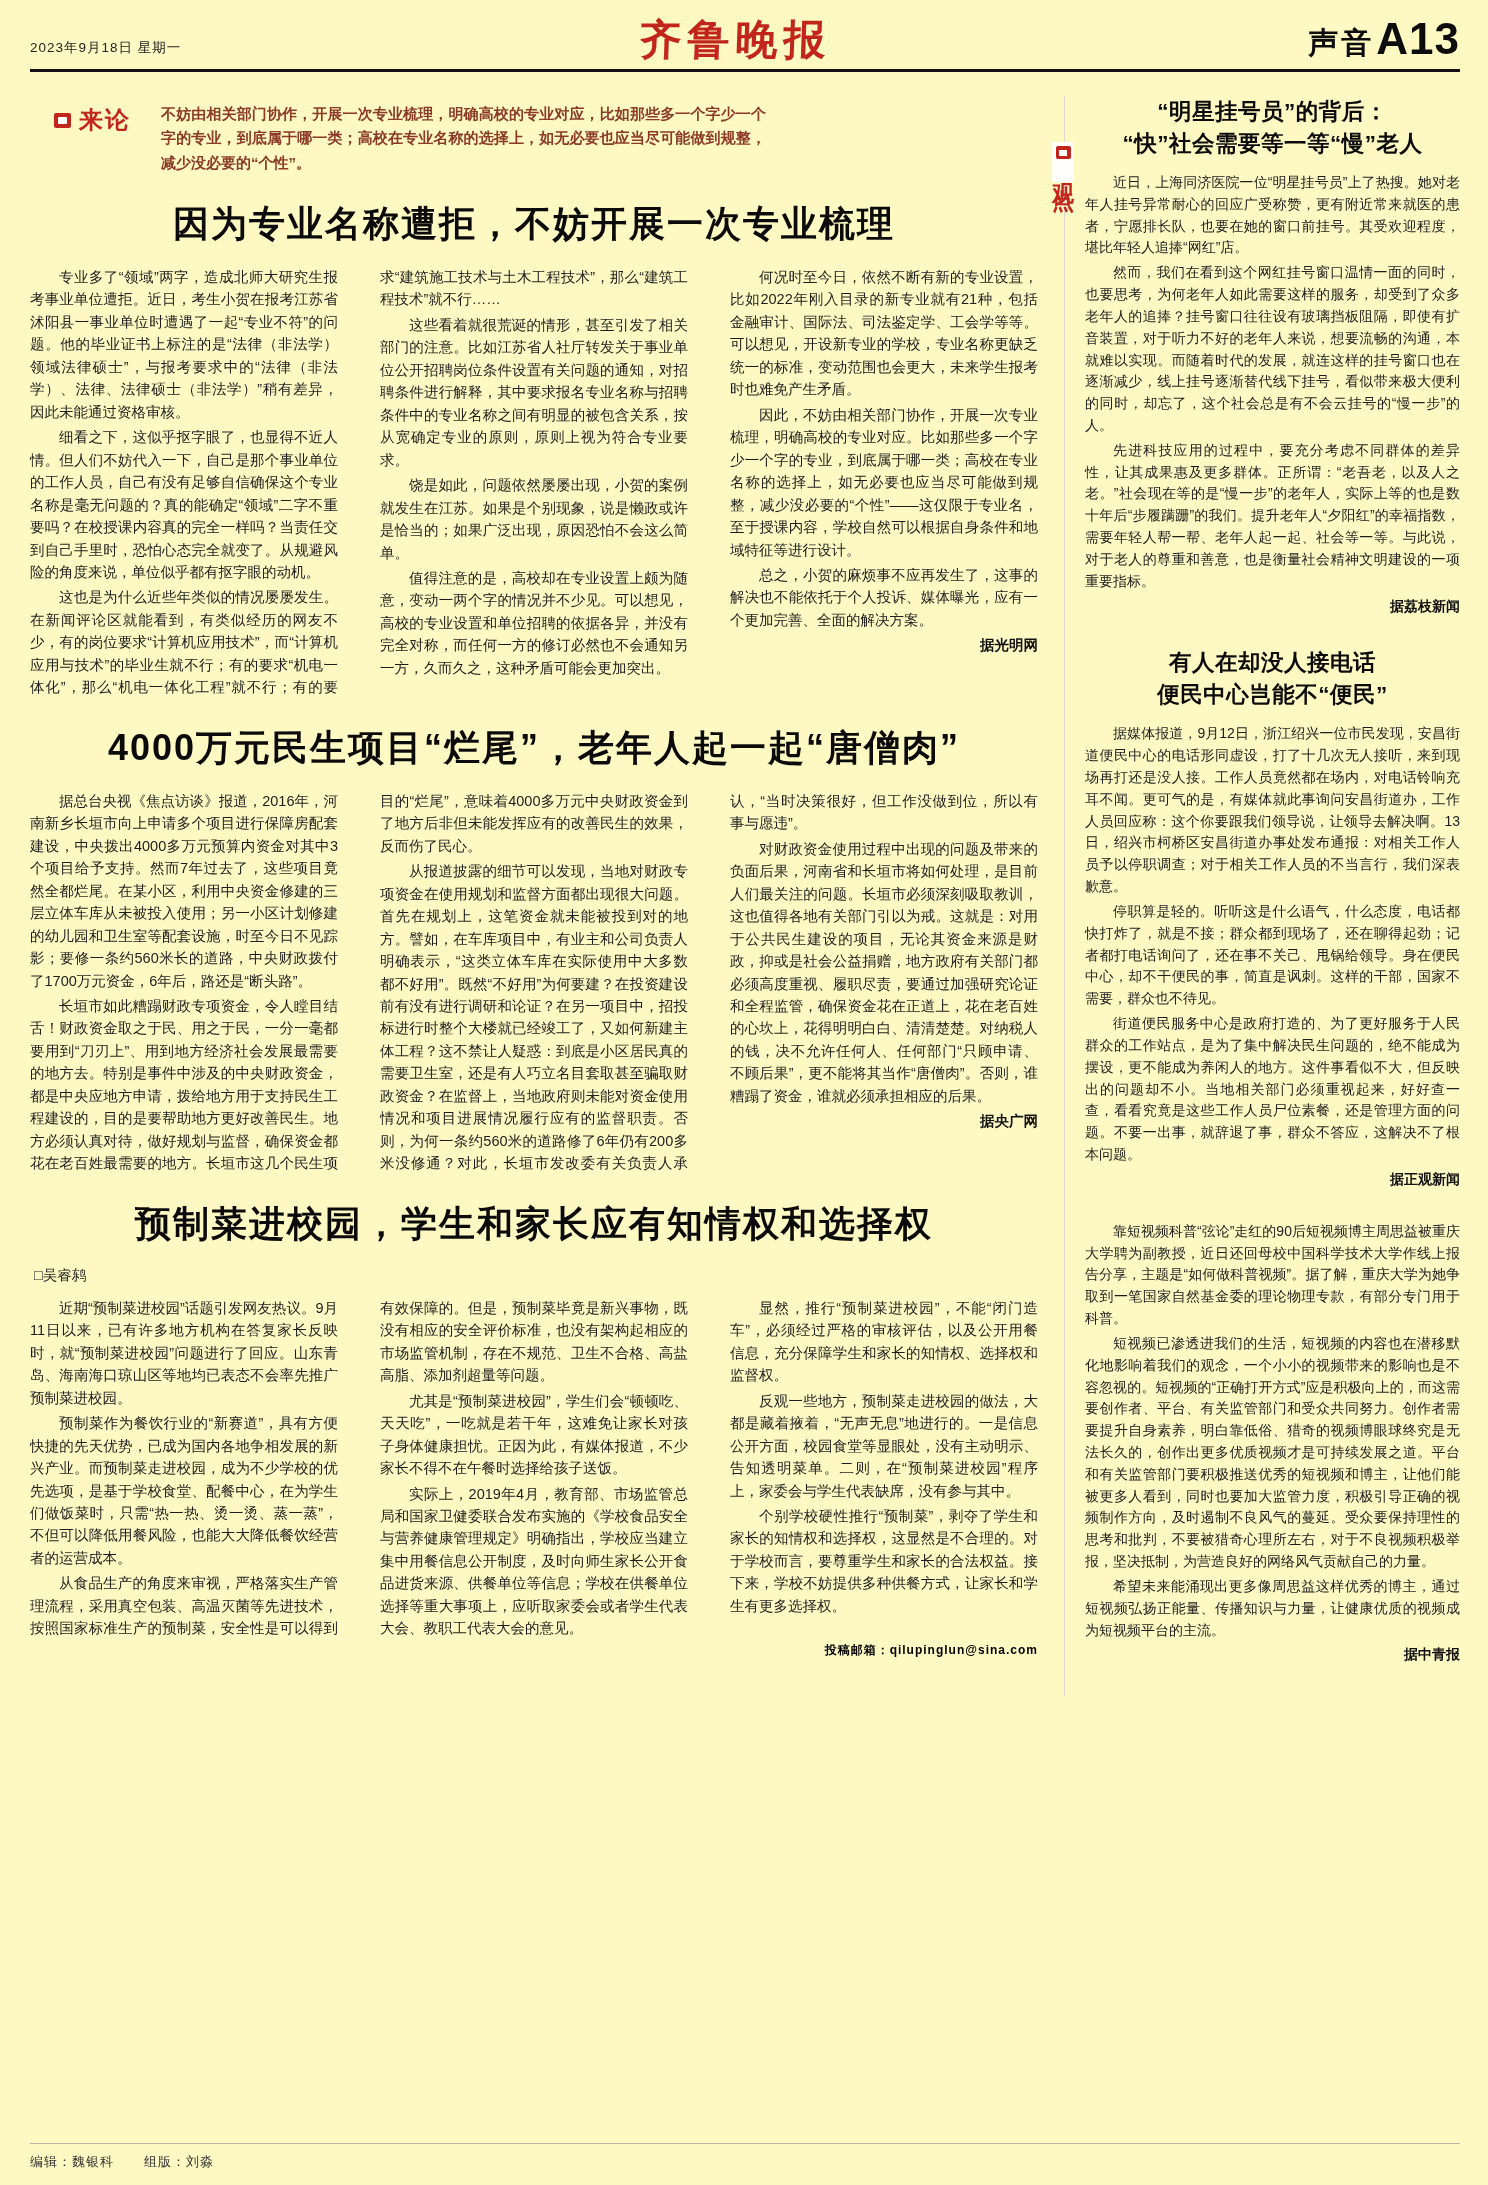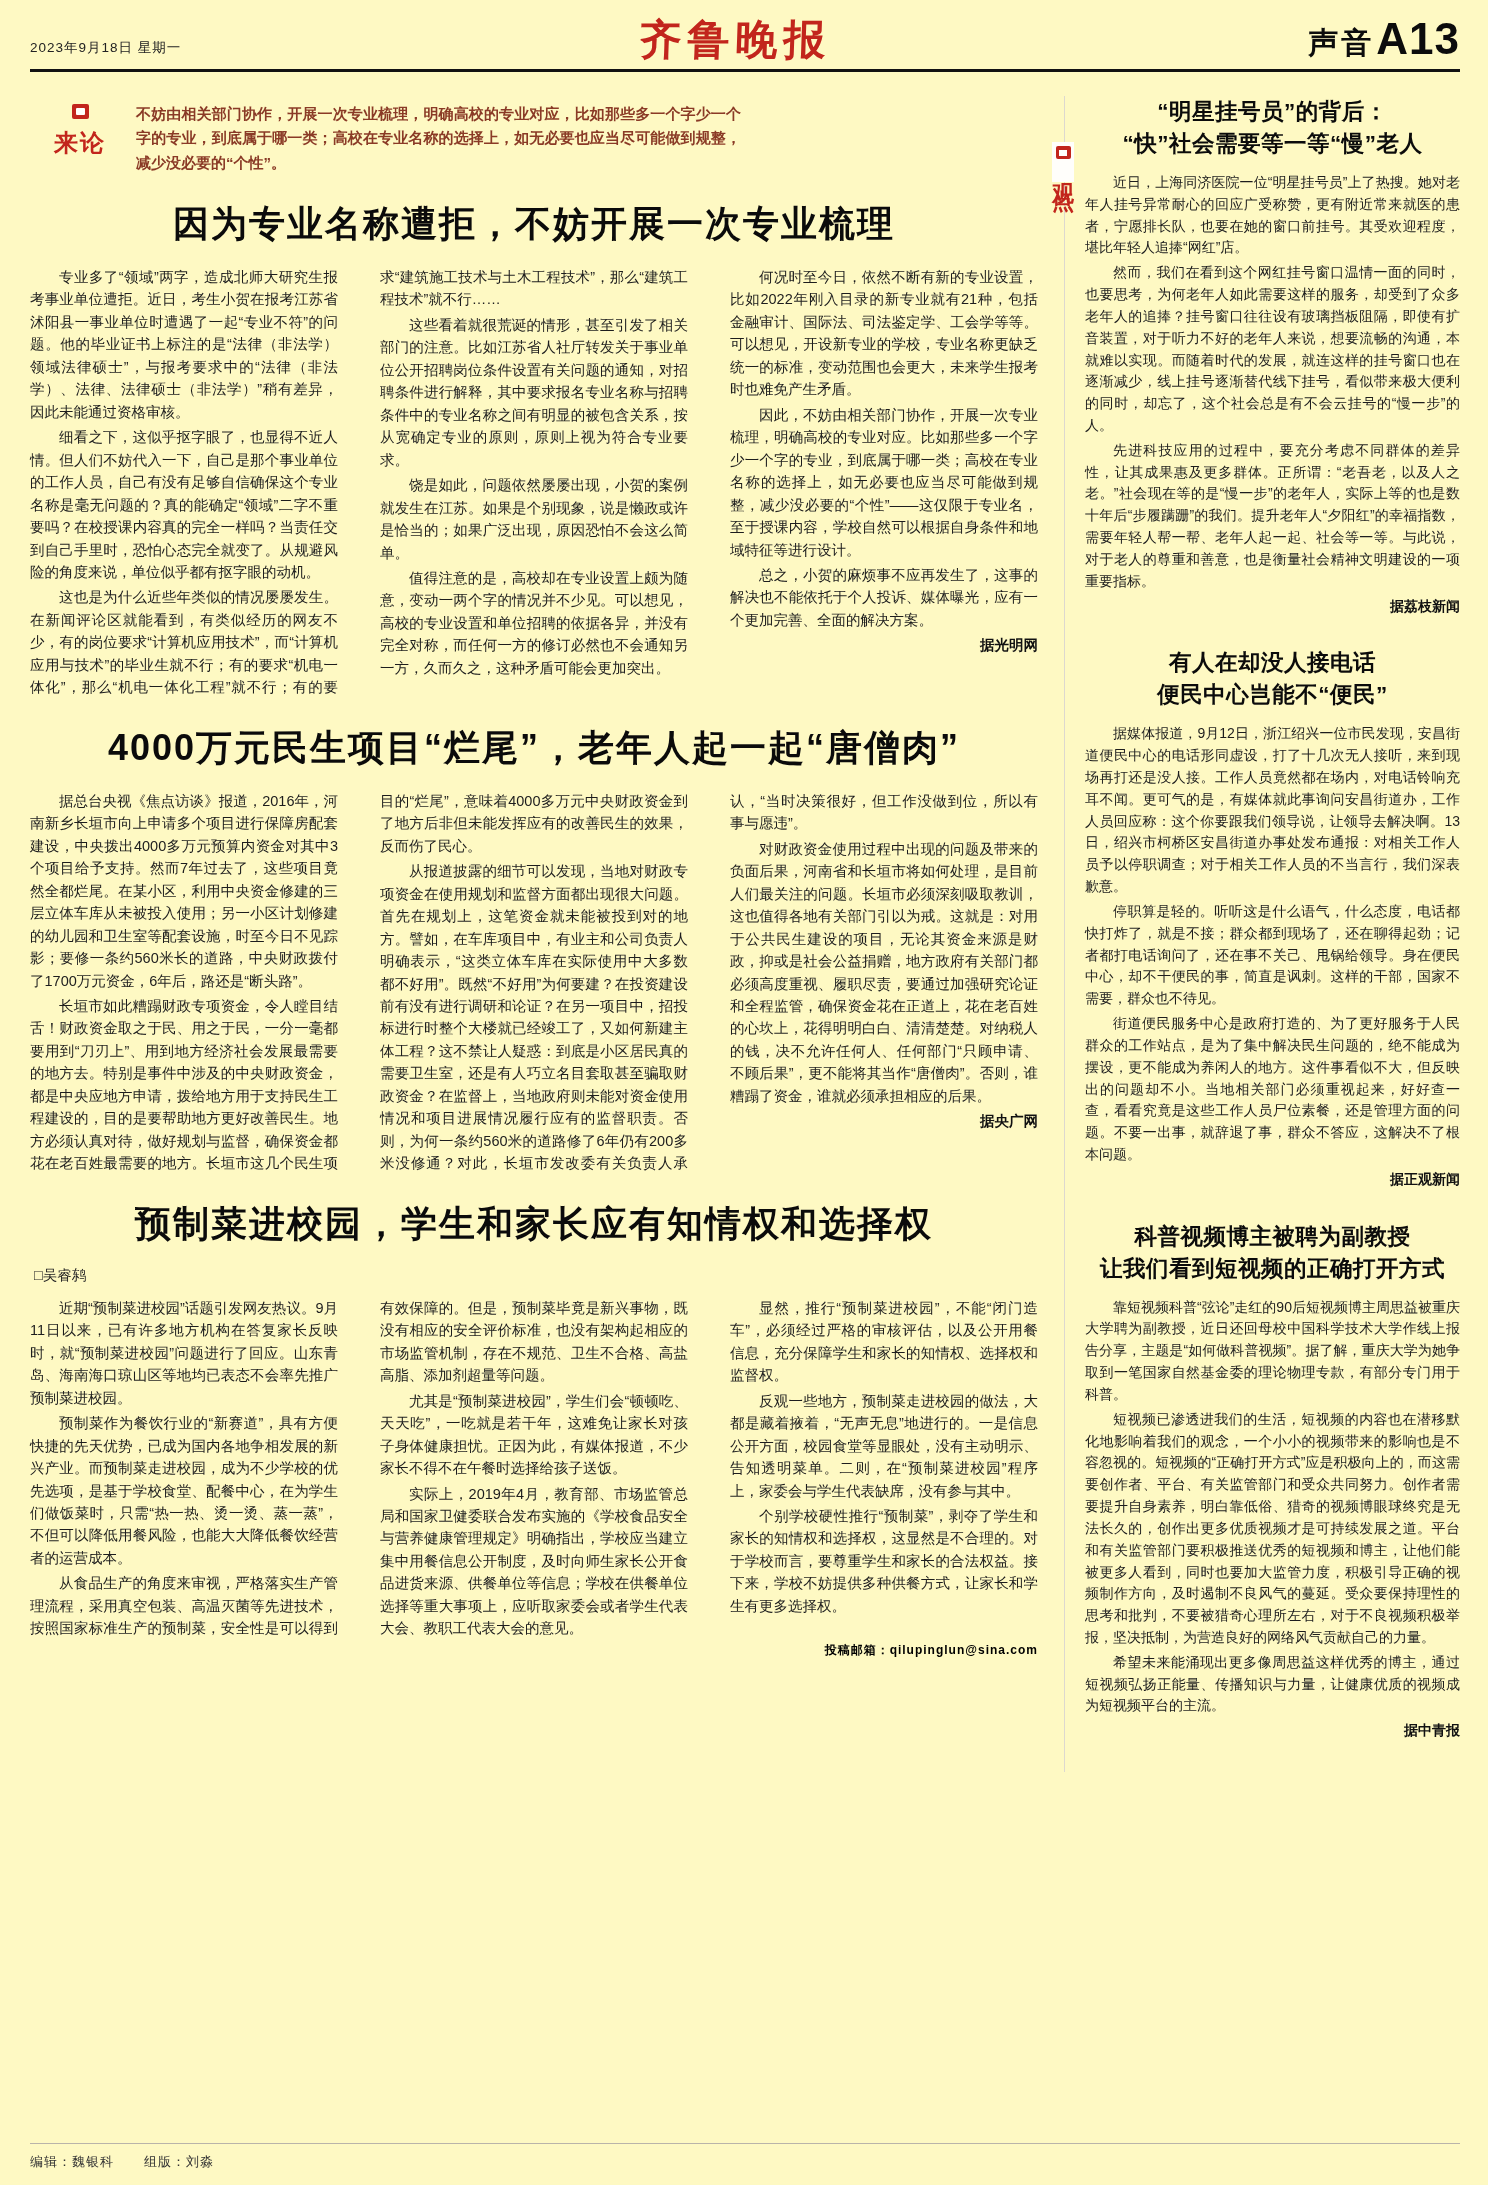--- a/index.html
+++ b/index.html
@@ -32,21 +32,21 @@
   
   .content { position:absolute; top:96px; left:30px; right:28px; display:flex; gap:26px; align-items:flex-start; }
   .main { width:1008px; flex:0 0 1008px; }
   .sidebar { flex:1; border-left:1px solid #ddd8cf; padding-left:20px; position:relative; min-height:1400px; }
 
   
   .lailun { display:flex; gap:30px; margin:6px 0 4px; align-items:flex-start; }
   .lailun-label {
     display:flex; align-items:center; gap:8px;
     color:#c2251c; font-weight:bold; font-size:24px; letter-spacing:2px;
-    white-space:nowrap; padding-left:24px; margin-top:2px;flex-direction:column;
+    white-space:nowrap; padding-left:24px; margin-top:2px;
   }
   .lailun-icon {
     display:inline-block; width:17px; height:15px;
     background:#c2251c; border-radius:2px; position:relative;
   }
   .lailun-icon::after {
     content:""; position:absolute; inset:4px; background:#fffefb; border-radius:1px;
   }
   .lailun-text {
     max-width:605px; font-size:15px; font-weight:bold; color:#8a3a26;
@@ -196,24 +196,20 @@
           <span>有人在却没人接电话</span><br>
           <span>便民中心岂能不“便民”</span>
         </h2>
         <p>据媒体报道，9月12日，浙江绍兴一位市民发现，安昌街道便民中心的电话形同虚设，打了十几次无人接听，来到现场再打还是没人接。工作人员竟然都在场内，对电话铃响充耳不闻。更可气的是，有媒体就此事询问安昌街道办，工作人员回应称：这个你要跟我们领导说，让领导去解决啊。13日，绍兴市柯桥区安昌街道办事处发布通报：对相关工作人员予以停职调查；对于相关工作人员的不当言行，我们深表歉意。</p>
         <p>停职算是轻的。听听这是什么语气，什么态度，电话都快打炸了，就是不接；群众都到现场了，还在聊得起劲；记者都打电话询问了，还在事不关己、甩锅给领导。身在便民中心，却不干便民的事，简直是讽刺。这样的干部，国家不需要，群众也不待见。</p>
         <p>街道便民服务中心是政府打造的、为了更好服务于人民群众的工作站点，是为了集中解决民生问题的，绝不能成为摆设，更不能成为养闲人的地方。这件事看似不大，但反映出的问题却不小。当地相关部门必须重视起来，好好查一查，看看究竟是这些工作人员尸位素餐，还是管理方面的问题。不要一出事，就辞退了事，群众不答应，这解决不了根本问题。</p>
         <p class="source">据正观新闻</p>
       </section>
 
       <section class="sb-article">
-        <h2 class="sb-title">
-          <span>科普视频博主被聘为副教授</span><br>
-          <span>让我们看到短视频的正确打开方式</span>
-        </h2>
         <p>靠短视频科普“弦论”走红的90后短视频博主周思益被重庆大学聘为副教授，近日还回母校中国科学技术大学作线上报告分享，主题是“如何做科普视频”。据了解，重庆大学为她争取到一笔国家自然基金委的理论物理专款，有部分专门用于科普。</p>
         <p>短视频已渗透进我们的生活，短视频的内容也在潜移默化地影响着我们的观念，一个小小的视频带来的影响也是不容忽视的。短视频的“正确打开方式”应是积极向上的，而这需要创作者、平台、有关监管部门和受众共同努力。创作者需要提升自身素养，明白靠低俗、猎奇的视频博眼球终究是无法长久的，创作出更多优质视频才是可持续发展之道。平台和有关监管部门要积极推送优秀的短视频和博主，让他们能被更多人看到，同时也要加大监管力度，积极引导正确的视频制作方向，及时遏制不良风气的蔓延。受众要保持理性的思考和批判，不要被猎奇心理所左右，对于不良视频积极举报，坚决抵制，为营造良好的网络风气贡献自己的力量。</p>
         <p>希望未来能涌现出更多像周思益这样优秀的博主，通过短视频弘扬正能量、传播知识与力量，让健康优质的视频成为短视频平台的主流。</p>
         <p class="source">据中青报</p>
       </section>
 
     </aside>
   </div>
 
   <footer class="footer">

